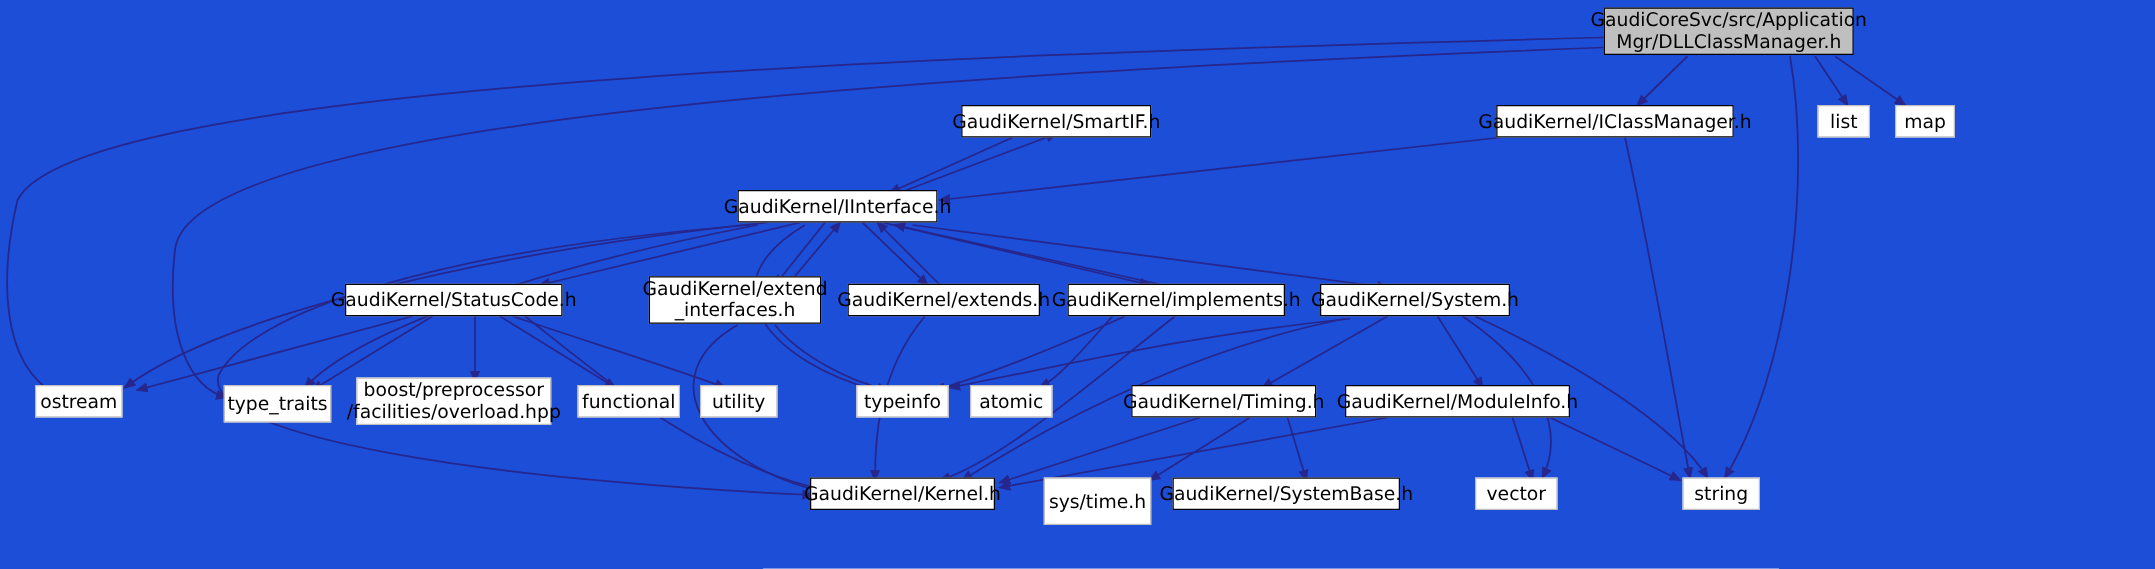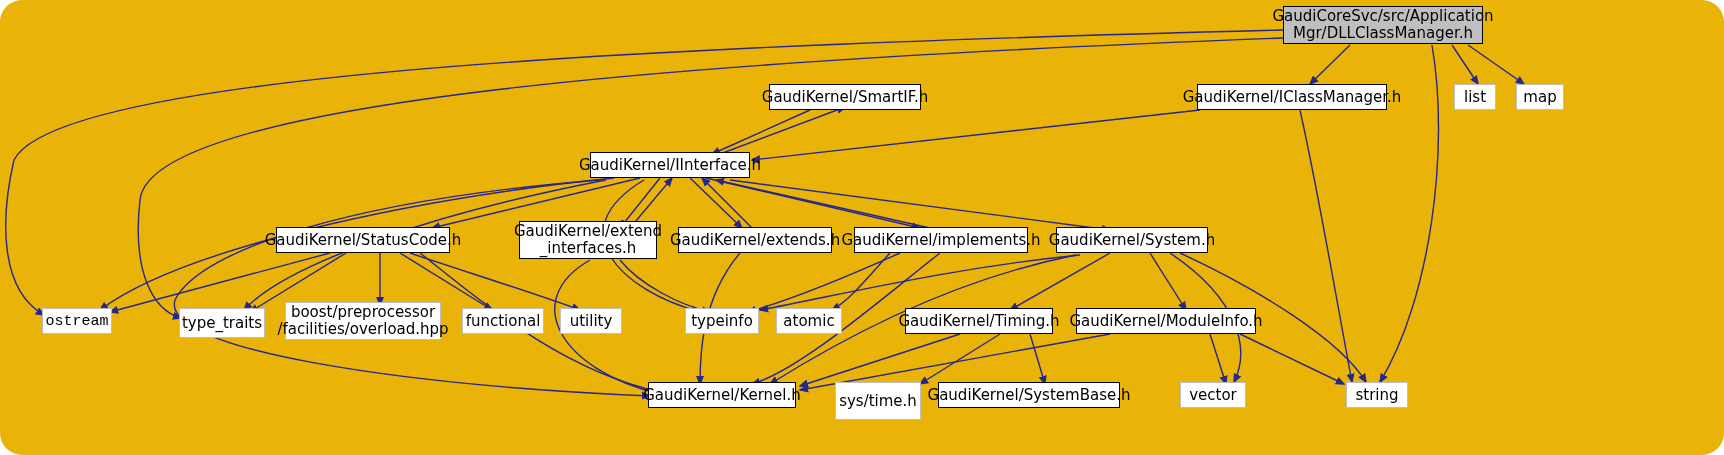--- a/index.html
+++ b/index.html
@@ -1,22 +1,21 @@
 <!DOCTYPE html>
 <html><head>
 <meta charset="utf-8">
 <style>
   html,body{margin:0;padding:0;background:#ffffff;}
   #canvas{
     position:relative;
     width:1724px;height:455px;
-    background:#eab308;
+    background:#1d4ed8;
     font-family:"DejaVu Sans","Liberation Sans",sans-serif;
     overflow:hidden;
-    border-radius:22px;
   }
   #edges{position:absolute;left:0;top:0;width:1724px;height:455px;}
   .node{
     position:absolute;
     box-sizing:border-box;
     display:flex;align-items:center;justify-content:center;
     text-align:center;
     color:#000000;
     font-size:15px;
     line-height:17px;
@@ -94,21 +93,21 @@
       <div class="node strong" style="left: 1197px; top: 84px; width: 190px; height: 26px;">GaudiKernel/IClassManager.h</div>
       <div class="node weak" style="left: 1454px; top: 84px; width: 42px; height: 26px;">list</div>
       <div class="node weak" style="left: 1516px; top: 84px; width: 48px; height: 26px;">map</div>
       <div class="node strong" style="left: 590px; top: 152px; width: 160px; height: 26px;">GaudiKernel/IInterface.h</div>
       <div class="node strong" style="left: 276px; top: 227px; width: 174px; height: 26px;">GaudiKernel/StatusCode.h</div>
       <div class="node strong" style="left: 519px; top: 221px; width: 138px; height: 38px;">GaudiKernel/extend
 _interfaces.h</div>
       <div class="node strong" style="left: 678px; top: 227px; width: 154px; height: 26px;">GaudiKernel/extends.h</div>
       <div class="node strong" style="left: 854px; top: 227px; width: 174px; height: 26px;">GaudiKernel/implements.h</div>
       <div class="node strong" style="left: 1056px; top: 227px; width: 152px; height: 26px;">GaudiKernel/System.h</div>
-      <div class="node weak" style="left: 42px; top: 308px; width: 70px; height: 26px; font-family: Liberation Mono, monospace;">ostream</div>
+      <div class="node weak" style="left: 28px; top: 308px; width: 70px; height: 26px;">ostream</div>
       <div class="node weak" style="left: 179px; top: 308px; width: 86px; height: 30px;">type_traits</div>
       <div class="node weak" style="left: 285px; top: 302px; width: 156px; height: 38px;">boost/preprocessor
 /facilities/overload.hpp</div>
       <div class="node weak" style="left: 462px; top: 308px; width: 82px; height: 26px;">functional</div>
       <div class="node weak" style="left: 560px; top: 308px; width: 62px; height: 26px;">utility</div>
       <div class="node weak" style="left: 685px; top: 308px; width: 74px; height: 26px;">typeinfo</div>
       <div class="node weak" style="left: 776px; top: 308px; width: 66px; height: 26px;">atomic</div>
       <div class="node strong" style="left: 905px; top: 308px; width: 148px; height: 26px;">GaudiKernel/Timing.h</div>
       <div class="node strong" style="left: 1076px; top: 308px; width: 180px; height: 26px;">GaudiKernel/ModuleInfo.h</div>
       <div class="node strong" style="left: 648px; top: 382px; width: 148px; height: 26px;">GaudiKernel/Kernel.h</div>

